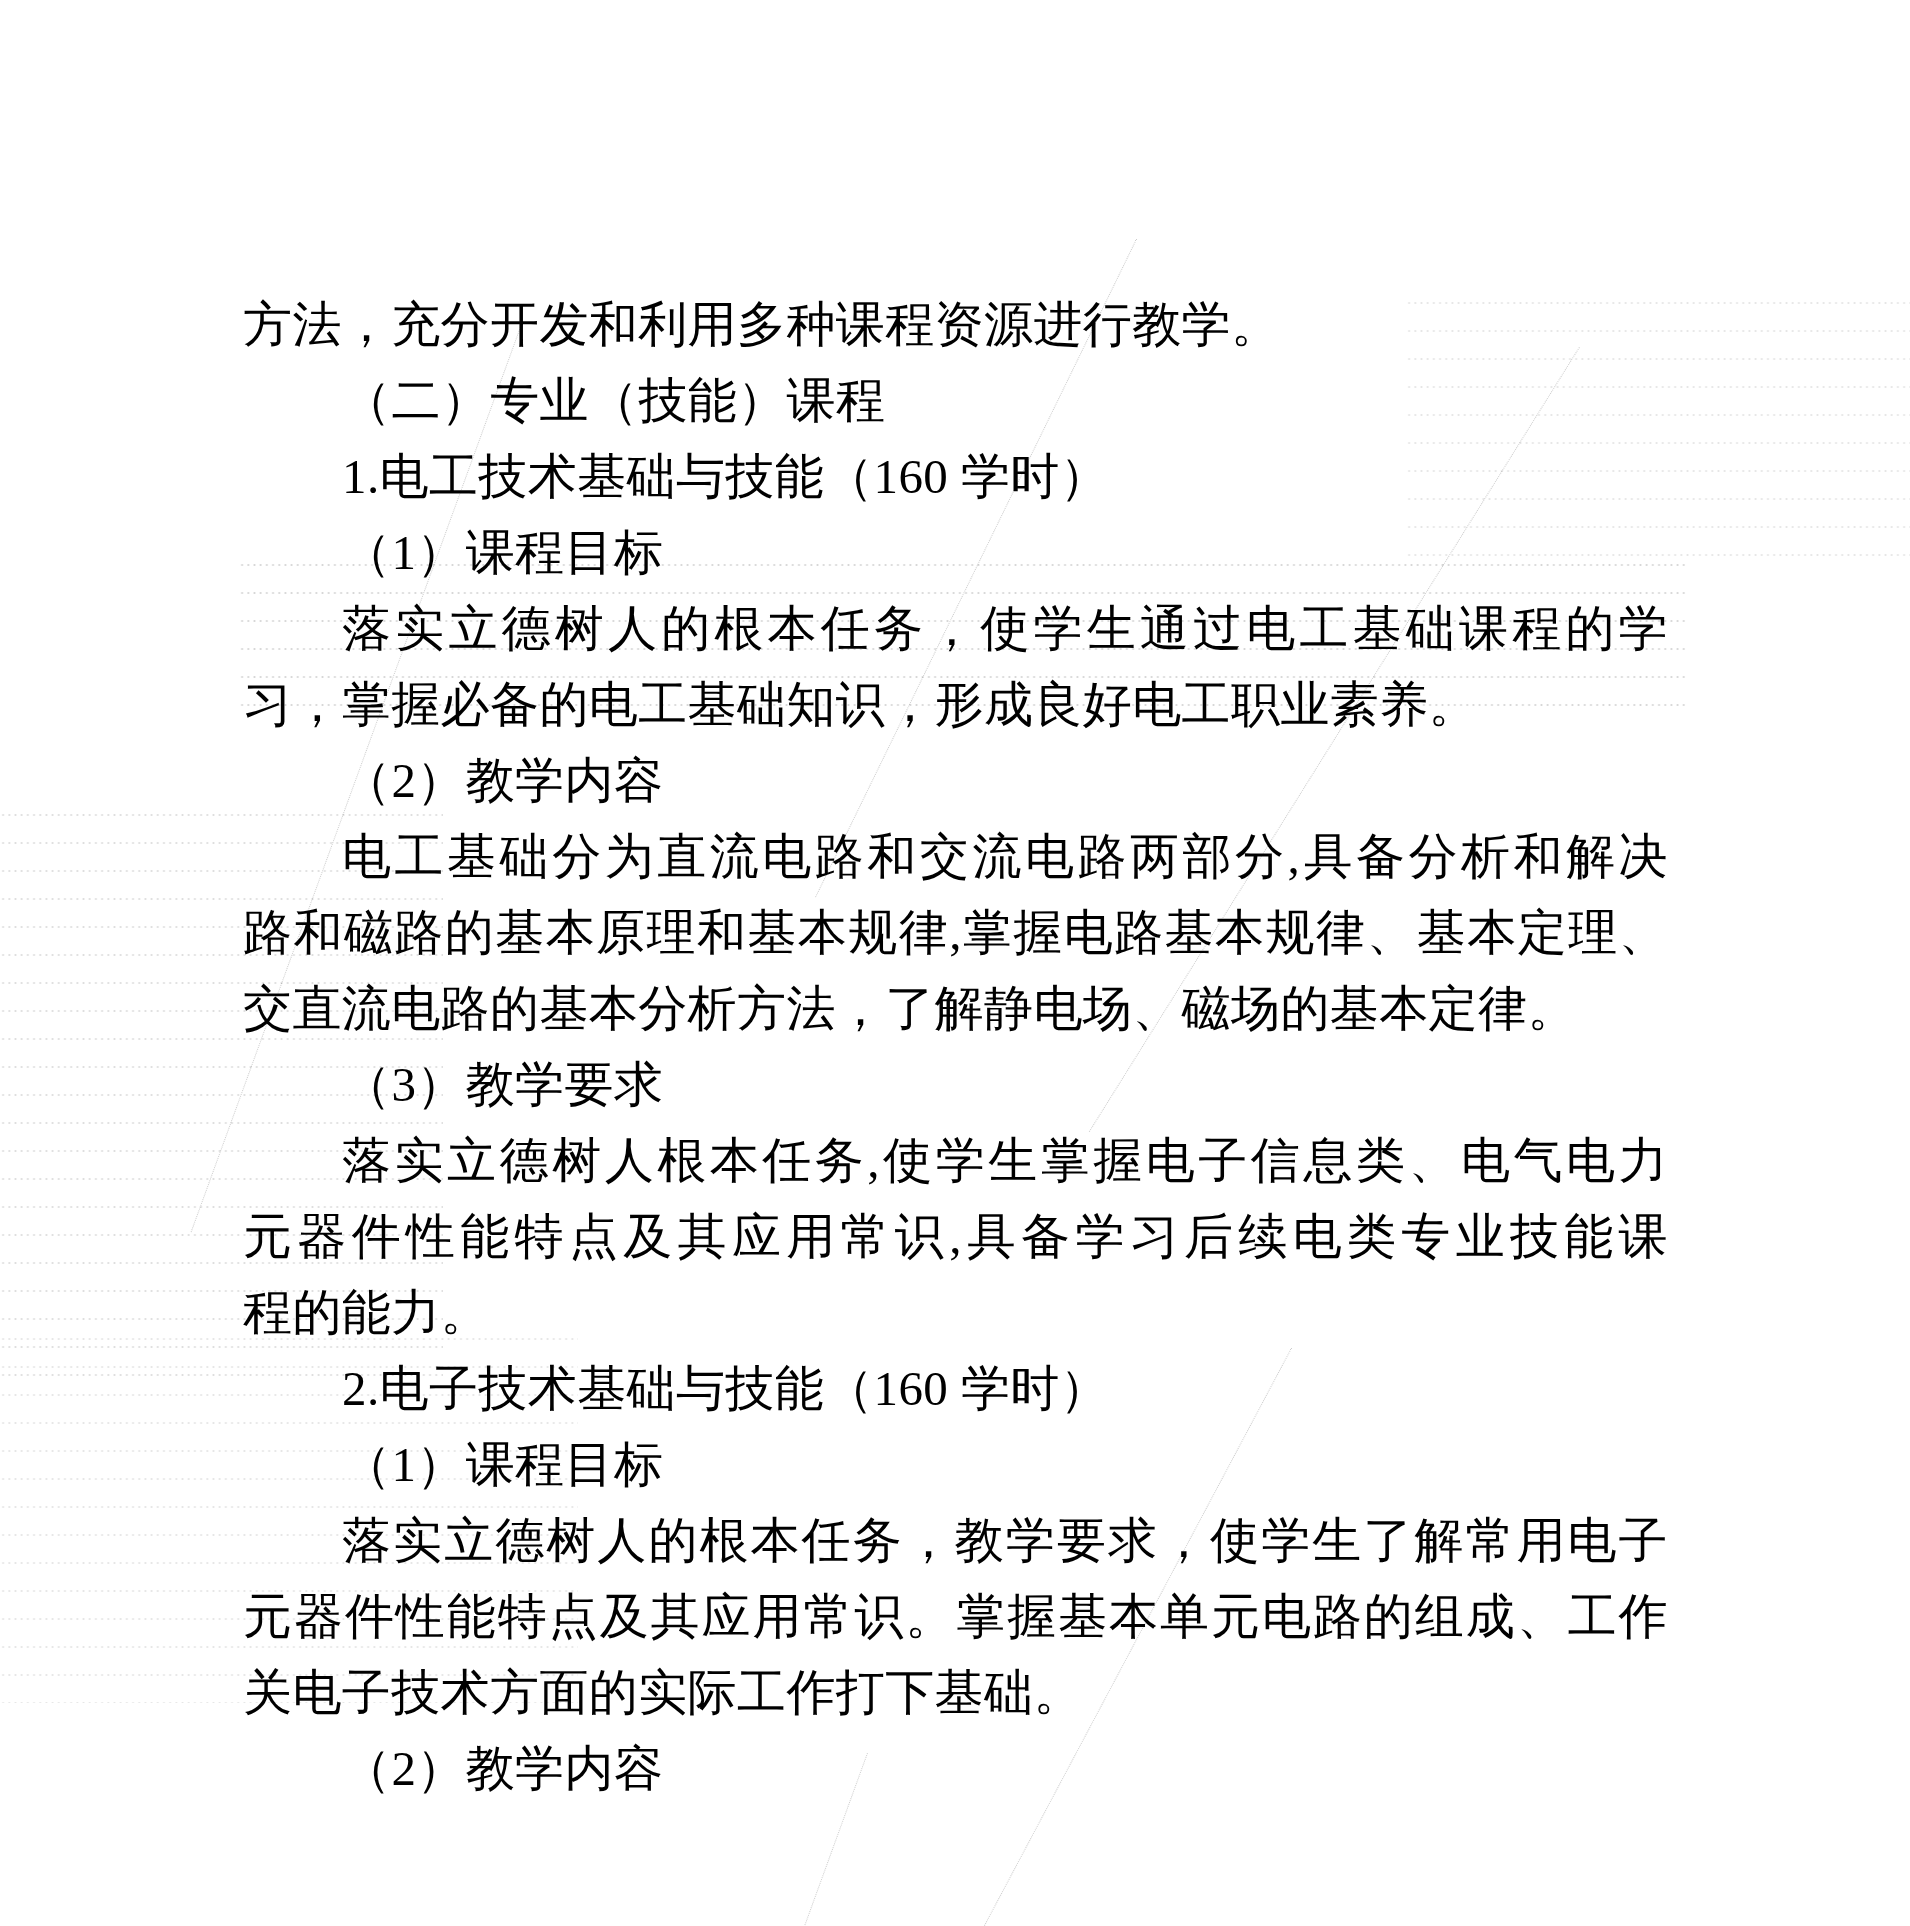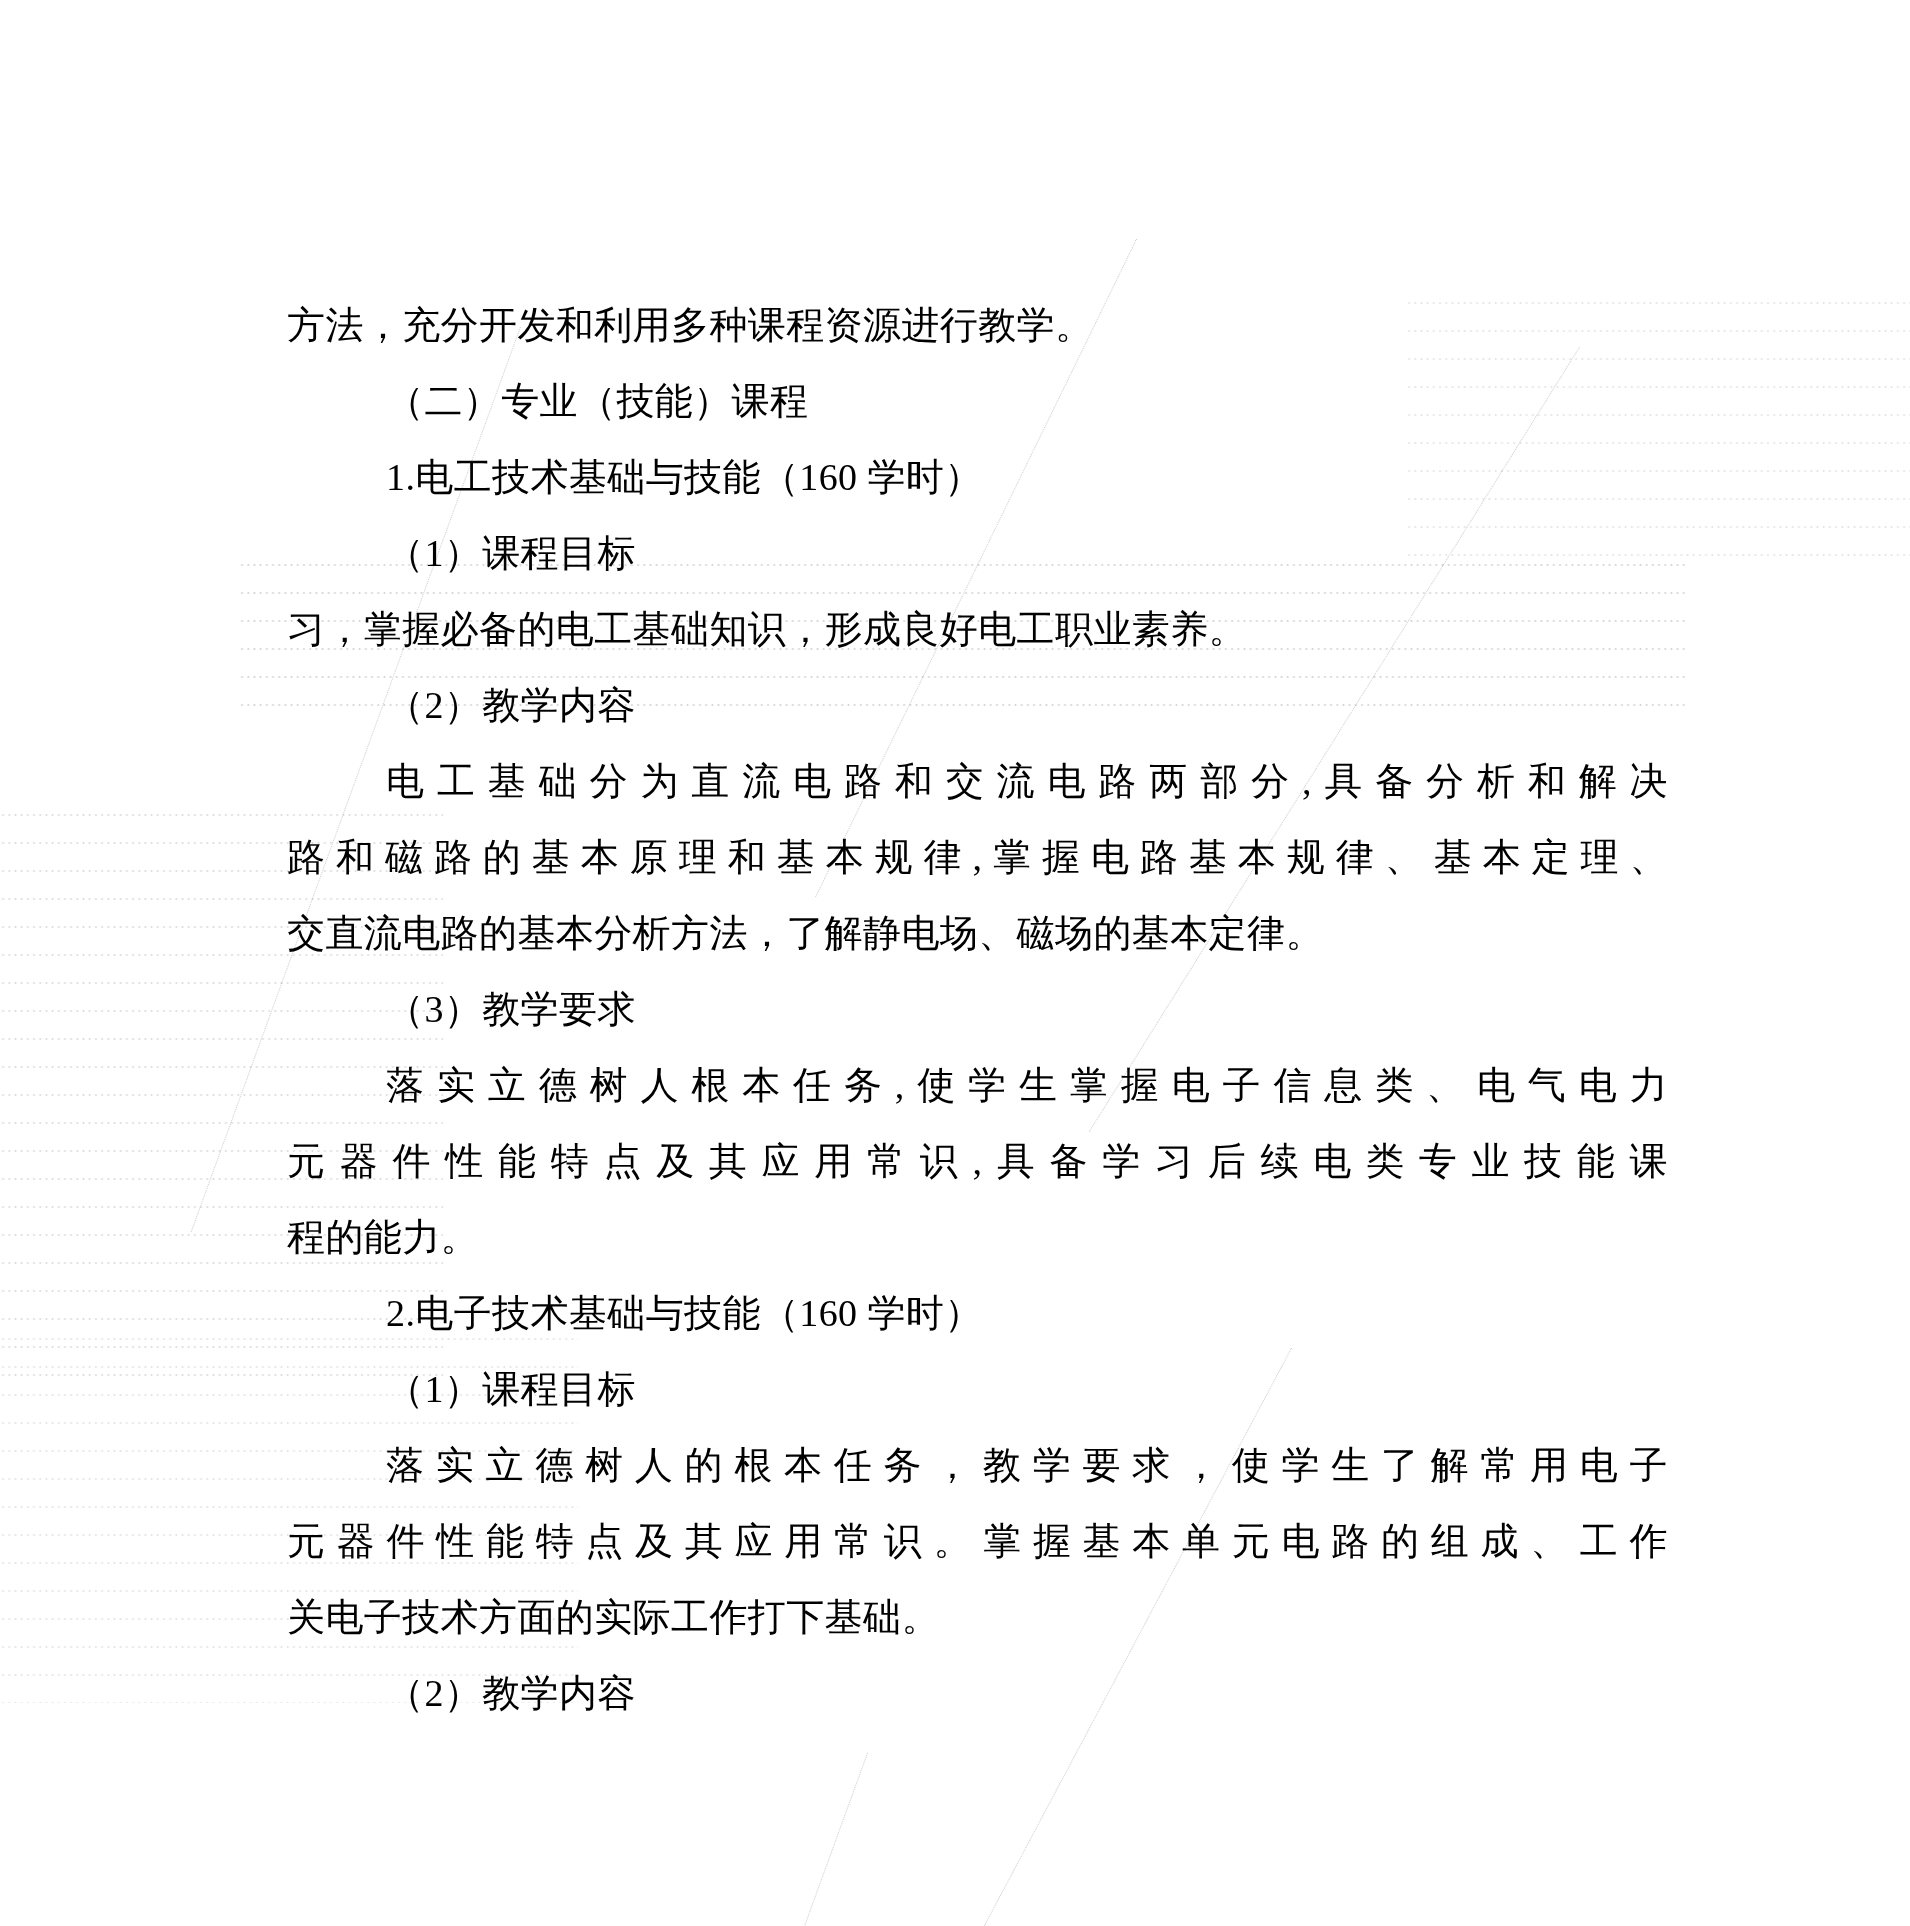--- a/index.html
+++ b/index.html
@@ -44,26 +44,25 @@
   
   .content {
     position: absolute;
     left: 243px;
     top: 287px;
     width: 1425px;
   }
   .ln {
     height: 76px;
     line-height: 76px;
-    font-size: 38px;
+    font-size: 49px;
     letter-spacing: 0.4px;
     white-space: normal;
     text-align: justify;
     text-align-last: left;
-    margin-left: 44px;
   }
   .ln.ind  { text-indent: 99px; }
   .ln.fill { text-align-last: justify; }
   .course-title { font-weight: 400; }
   .course-hours { font-weight: 400; font-family: Liberation Serif, serif; }
 </style>
 </head>
 <body>
 
 <div class="wm-rows wm-rows-a"></div>
@@ -80,20 +79,21 @@
 <div class="content">
 
   <div class="ln">方法，充分开发和利用多种课程资源进行教学。</div>
 
   <div class="ln ind">（二）专业（技能）课程</div>
 
   <div class="ln ind"><span class="course-title">1.电工技术基础与技能</span><span class="course-hours">（160 学时）</span></div>
 
   <div class="ln ind">（1）课程目标</div>
 
+  <div class="ln ind fill">落实立德树人的根本任务，使学生通过电工基础课程的学</div>
   <div class="ln">习，掌握必备的电工基础知识，形成良好电工职业素养。</div>
 
   <div class="ln ind">（2）教学内容</div>
 
   <div class="ln ind fill">电工基础分为直流电路和交流电路两部分,具备分析和解决</div>
   <div class="ln fill">路和磁路的基本原理和基本规律,掌握电路基本规律、基本定理、</div>
   <div class="ln">交直流电路的基本分析方法，了解静电场、磁场的基本定律。</div>
 
   <div class="ln ind">（3）教学要求</div>
 

